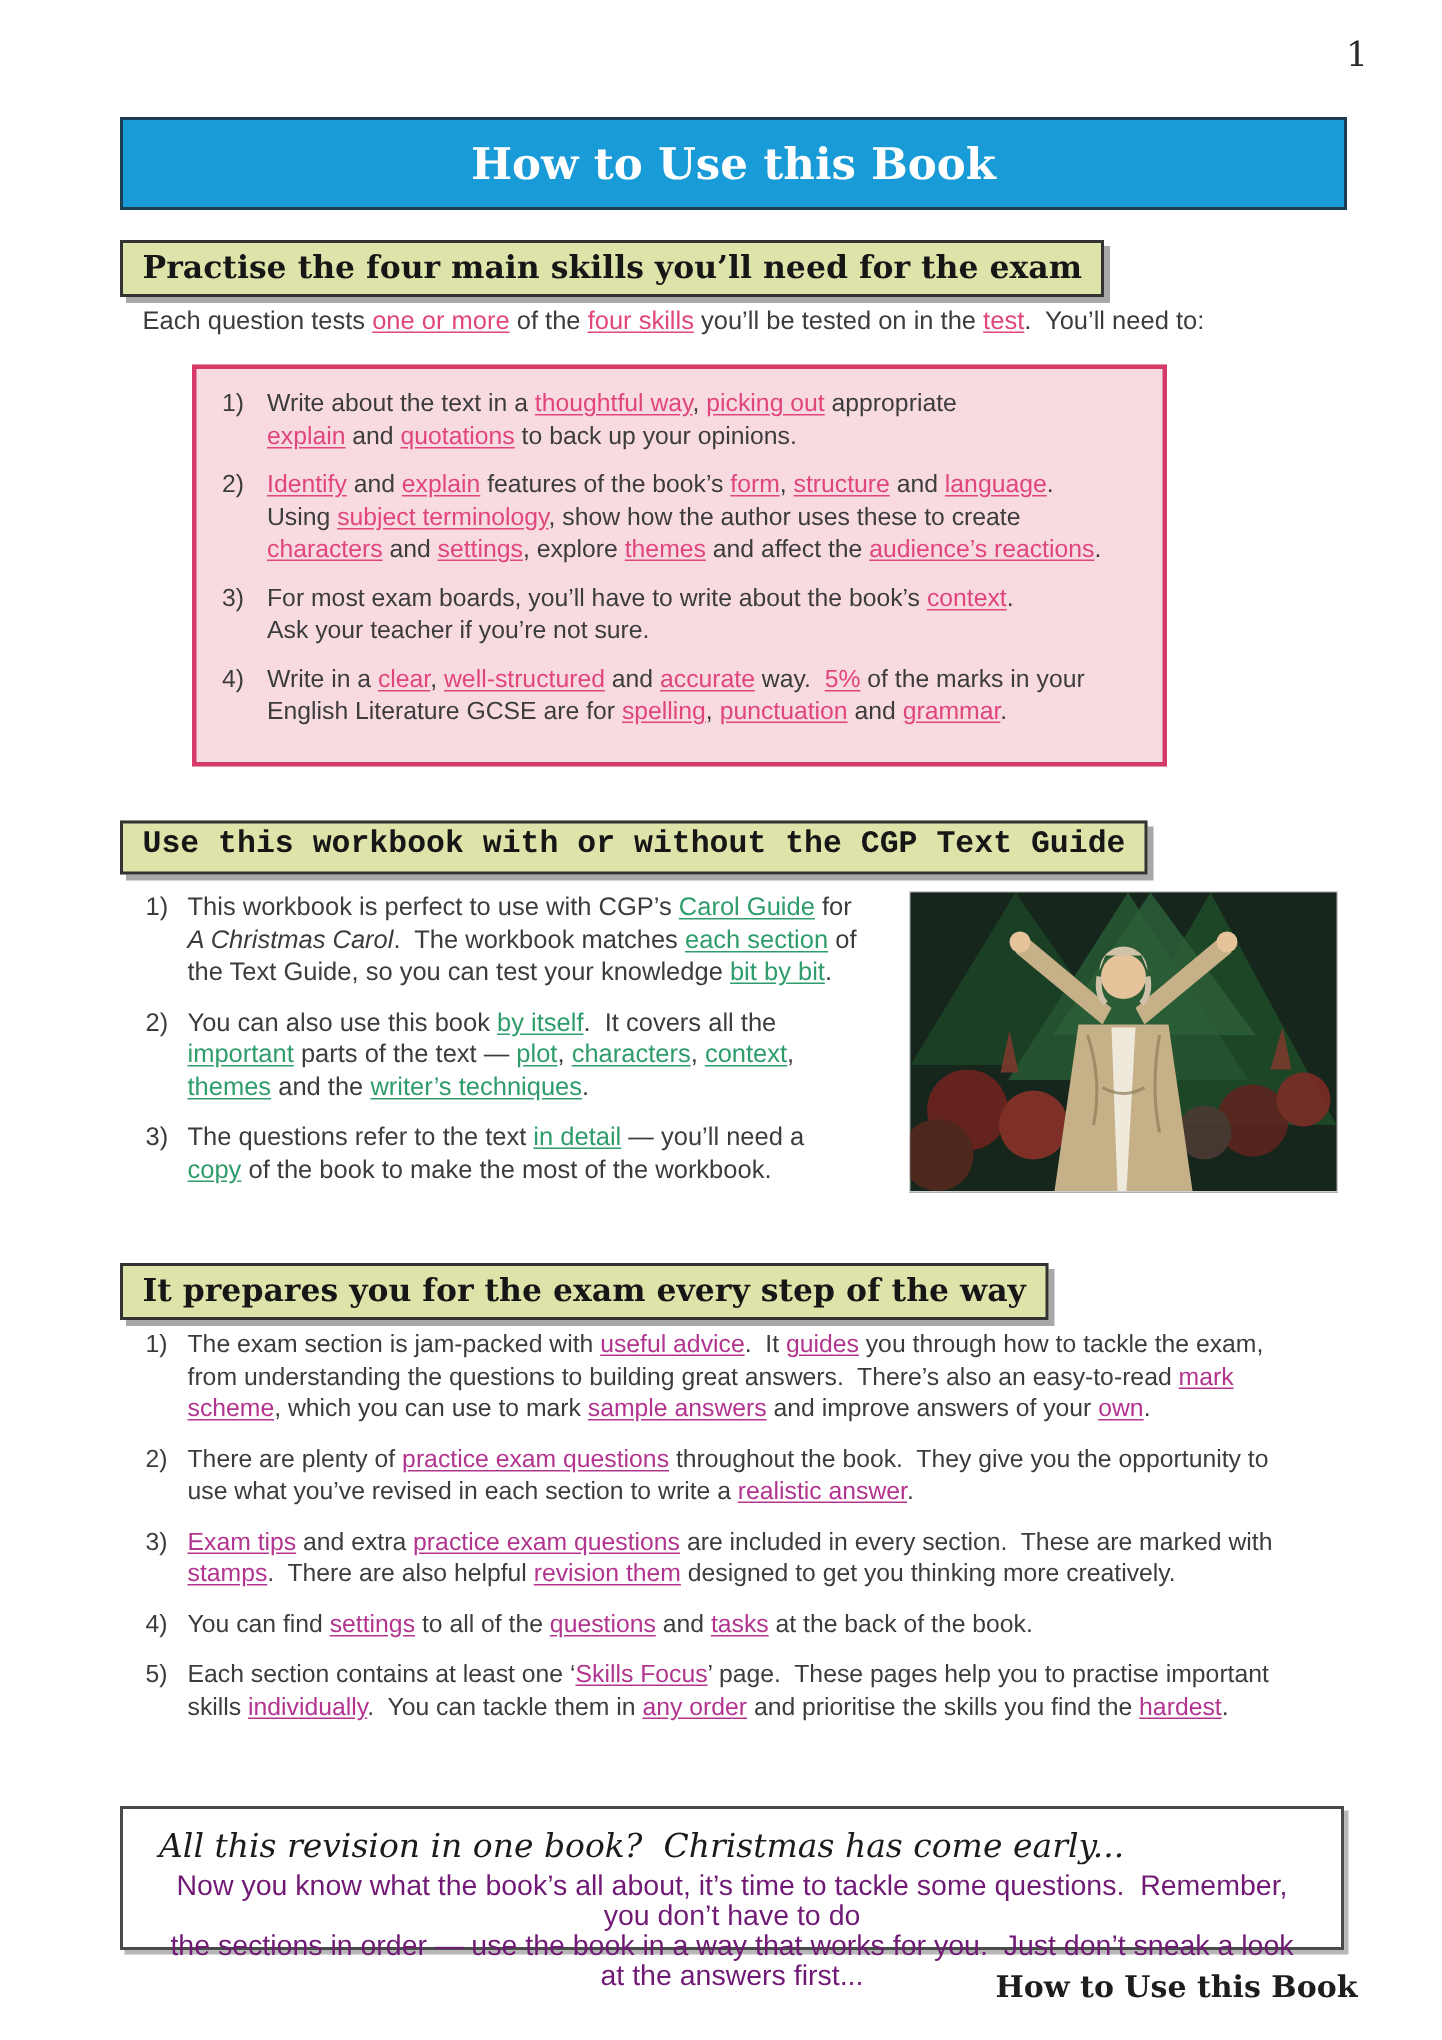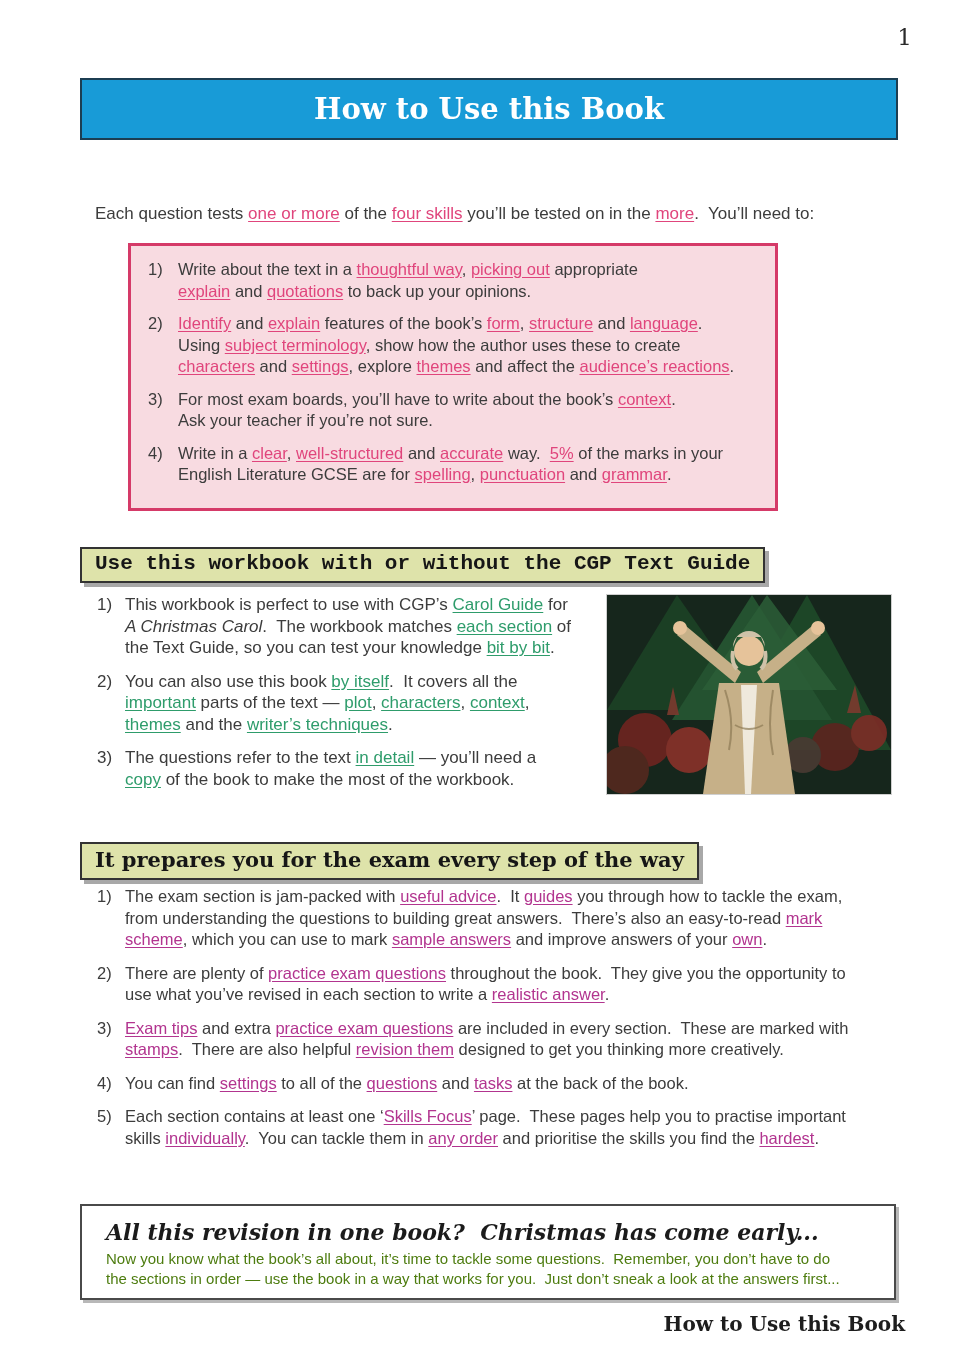--- a/index.html
+++ b/index.html
@@ -33,39 +33,40 @@
   .photo{position:absolute;left:606px;top:594px;width:284px;height:199px;
         border:1px solid #cfcfcf;background:#16261c;}
   .photo svg{display:block;}
   .lnk{text-decoration:underline;text-underline-offset:2px;cursor:pointer;}
   .sec-pink .lnk{color:var(--link_pink);}
   .sec-green .lnk{color:var(--link_green);}
   .sec-purple .lnk{color:var(--link_purple);}
   .it{font-style:italic;}
   .outro{position:absolute;left:80px;top:1204px;width:812px;height:92px;background:#ffffff;
         border:2px solid var(--outro_border);box-shadow:3px 3px 0 #b8b8b8;box-sizing:content-box;}
-  .outro-title{margin:13px 24px 4px 24px;font-family:"DejaVu Serif",serif;font-weight:bold;
+  .outro-title{margin:13px 24px 4px 24px;font-family:"DejaVu Serif",serif;font-weight:normal;
         font-style:italic;font-size:22px;color:#1b1b1b;white-space:nowrap;}
-  .outro-body{margin:3px 24px 0 24px;font-size:15px;line-height:20px;color:#4d7c0f;}
+  .outro-body{margin:3px 24px 0 24px;font-size:19px;line-height:20px;color:#701a75;text-align:center;}
   .footer{position:absolute;top:1312px;right:56px;font-family:"DejaVu Serif",serif;
         font-weight:bold;font-size:20px;color:#1d1d1d;}
 </style>
 </head>
 <body>
 
 <div class="page">
 
   <div class="page-number">1</div>
 
   <div class="banner">
     <span>How to Use this Book</span>
   </div>
 
+  <div class="heading h1pos">Practise the four main skills you’ll need for the exam</div>
 
-  <p class="intro sec-pink"><span>Each question tests </span><a class="lnk">one or more</a><span> of the </span><a class="lnk">four skills</a><span> you’ll be tested on in the </span><a class="lnk">more</a><span>.&nbsp; You’ll need to:</span></p>
+  <p class="intro sec-pink"><span>Each question tests </span><a class="lnk">one or more</a><span> of the </span><a class="lnk">four skills</a><span> you’ll be tested on in the </span><a class="lnk">test</a><span>.&nbsp; You’ll need to:</span></p>
 
   <div class="pinkbox sec-pink">
       <div class="li">
         <span class="num">1)</span>
         <div class="li-text"><span>Write about the text in a </span><a class="lnk">thoughtful way</a><span>, </span><a class="lnk">picking out</a><span> appropriate</span><br><a class="lnk">explain</a><span> and </span><a class="lnk">quotations</a><span> to back up your opinions.</span></div>
       </div>
       <div class="li">
         <span class="num">2)</span>
         <div class="li-text"><a class="lnk">Identify</a><span> and </span><a class="lnk">explain</a><span> features of the book’s </span><a class="lnk">form</a><span>, </span><a class="lnk">structure</a><span> and </span><a class="lnk">language</a><span>.</span><br><span>Using </span><a class="lnk">subject terminology</a><span>, show how the author uses these to create</span><br><a class="lnk">characters</a><span> and </span><a class="lnk">settings</a><span>, explore </span><a class="lnk">themes</a><span> and affect the </span><a class="lnk">audience’s reactions</a><span>.</span></div>
       </div>

